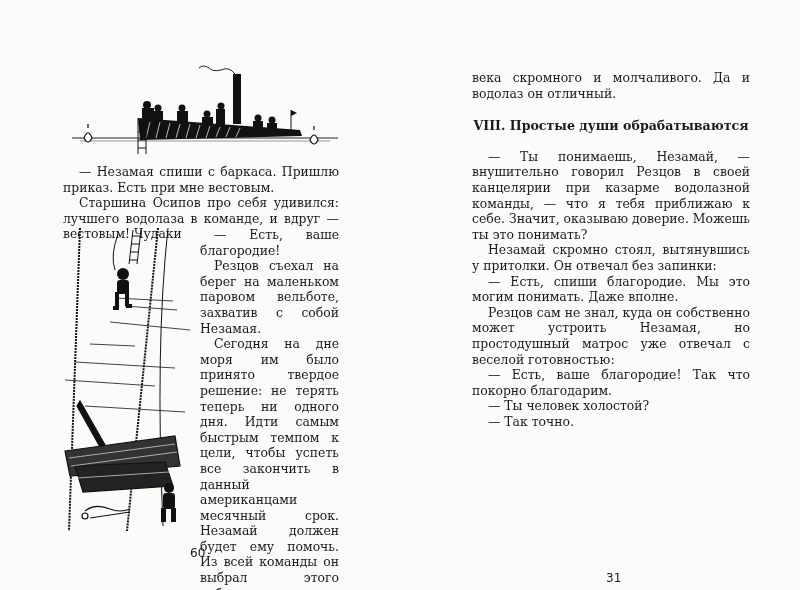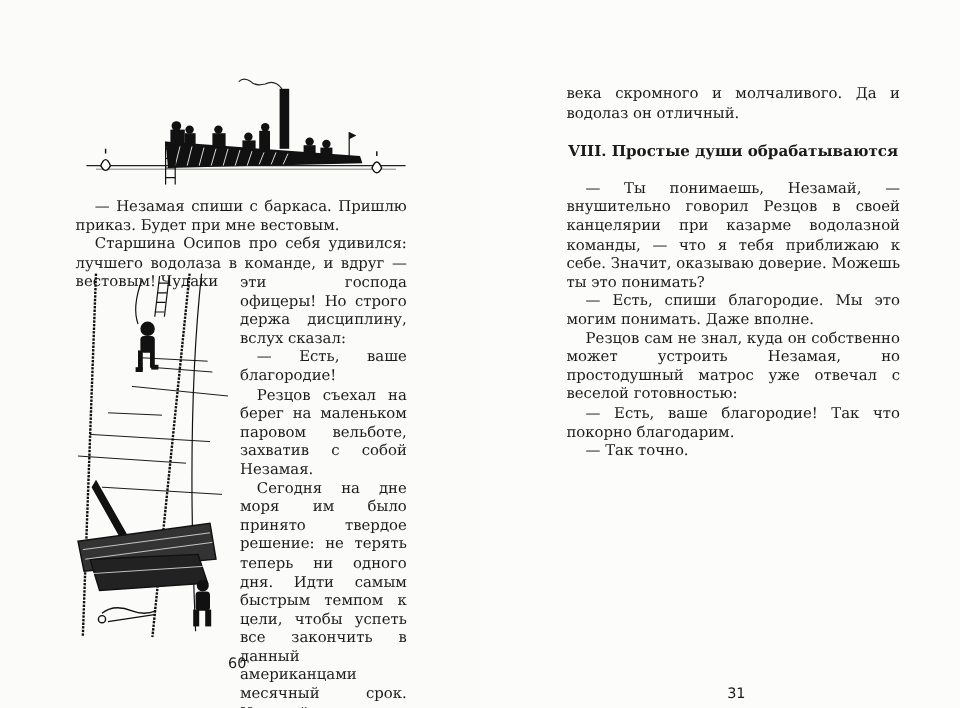--- a/index.html
+++ b/index.html
@@ -96,21 +96,21 @@
         <circle cx="202" cy="58" r="3.5"></circle>
           <rect x="197" y="61" width="10" height="8"></rect>
       </g>
 
       <line x1="221" y1="48" x2="221" y2="68" stroke="#111" stroke-width="1"></line>
       <path d="M221 48 l6 3 l-6 3z" fill="#111"></path>
     </svg>
   </div>
 
   <div class="left-top-text text">
-    <p>— Незамая спиши с баркаса. Пришлю приказ. Будет при мне вестовым.</p>
+    <p>— Незамая спиши с баркаса. Пришлю приказ. Есть при мне вестовым.</p>
     <p>Старшина Осипов про себя удивился: лучшего водолаза в команде, и вдруг — вестовым! Чудаки</p>
   </div>
 
   <div class="diver-illustration">
     <svg width="140" height="305" viewBox="0 0 140 305">
 
       <g stroke="#111" fill="none">
         <path d="M25 2 L14 305" stroke-width="2" stroke-dasharray="2 1"></path>
         <path d="M103 2 L72 305" stroke-width="2" stroke-dasharray="2 1"></path>
         <path d="M113 2 Q100 120 108 300" stroke-width="1"></path>
@@ -165,34 +165,35 @@
 
       <g stroke="#111" stroke-width="1.2" fill="none">
         <path d="M30 285 q10 -8 25 -2 q10 4 20 0"></path>
         <path d="M35 292 l40 -6"></path>
           <circle cx="30" cy="290" r="3"></circle>
       </g>
     </svg>
   </div>
 
   <div class="left-column-text text">
-    <p class="noindent">эти господа офицеры! Но строго держа дисциплину, вслух сказал:</p>
     <p>— Есть, ваше благородие!</p>
     <p>Резцов съехал на берег на маленьком паровом вельботе, захватив с собой Незамая.</p>
     <p>Сегодня на дне моря им было принято твердое решение: не терять теперь ни одного дня. Идти самым быстрым темпом к цели, чтобы успеть все закончить в данный американцами месячный срок. Незамай должен будет ему помочь. Из всей команды он выбрал этого добродушного, сильного детину, производившего впечатление чело-</p>
   </div>
 
   <div class="page-number pn-left">60</div>
 </div>
 
 <div class="page page-right">
   <div class="right-text text">
     <p class="noindent">века скромного и молчаливого. Да и водолаз он отличный.</p>
     <p class="chapter-title">VIII. Простые души обрабатываются</p>
     <p>— Ты понимаешь, Незамай, — внушительно говорил Резцов в своей канцелярии при казарме водолазной команды, — что я тебя приближаю к себе. Значит, оказываю доверие. Можешь ты это понимать?</p>
+    <p>Незамай скромно стоял, вытянувшись у притолки. Он отвечал без запинки:</p>
     <p>— Есть, спиши благородие. Мы это могим понимать. Даже вполне.</p>
     <p>Резцов сам не знал, куда он собственно может устроить Незамая, но простодушный матрос уже отвечал с веселой готовностью:</p>
     <p>— Есть, ваше благородие! Так что покорно благодарим.</p>
+    <p>— Ты человек холостой?</p>
     <p>— Так точно.</p>
 
   </div>
   <div class="page-number pn-right">31</div>
 </div>
 
 </body></html>

